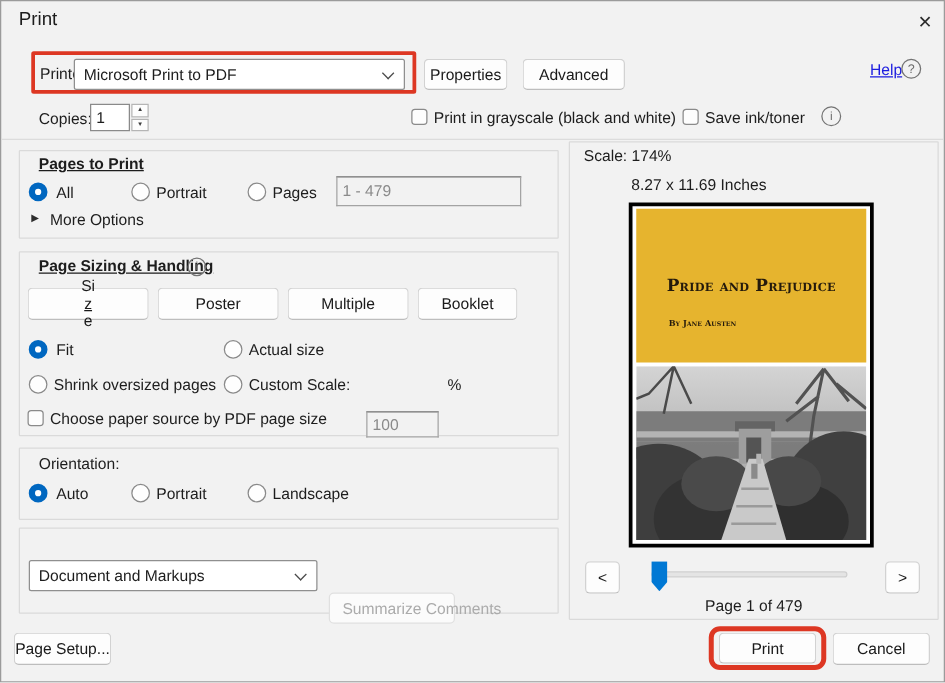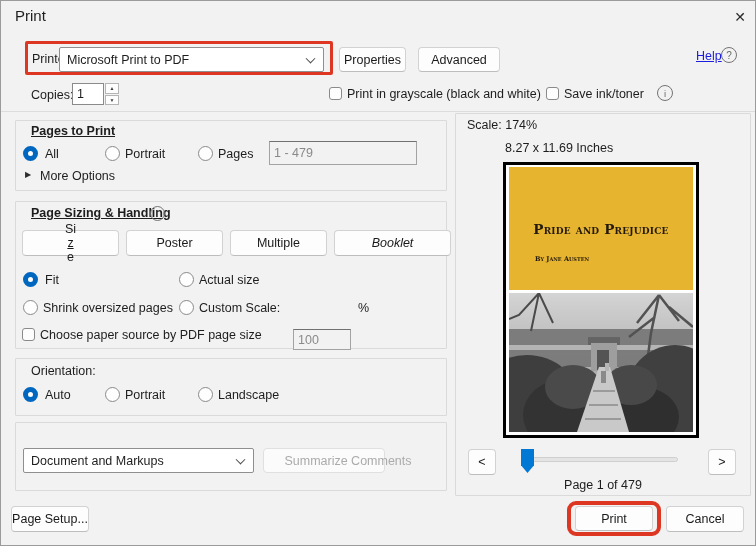--- a/index.html
+++ b/index.html
@@ -79,21 +79,21 @@
   <div class="box" style="left:14px; top:200px; width:432px; height:148px;"></div>
   <div class="abs lbl bold" style="left:30px; top:205px;">Page Sizing &amp; Handling</div>
   <div class="icirc" style="left:149px; top:205px;">i</div>
   <div class="btn" style="left:21px; top:229px; width:97px; height:26px;flex-direction:column;">
     <span>Si</span>
       <span class="u">z</span>
       <span>e</span>
   </div>
   <div class="btn" style="left:125px; top:229px; width:97px; height:26px;">Poster</div>
   <div class="btn" style="left:229px; top:229px; width:97px; height:26px;">Multiple</div>
-  <div class="btn" style="left:333px; top:229px; width:117px; height:26px;font-style:italic;">Booklet</div>
+  <div class="btn" style="left:333px; top:229px; width:80px; height:26px;">Booklet</div>
   <div class="radio sel" style="left:22px; top:271px;"></div>
   <div class="abs lbl" style="left:44px; top:272px;">Fit</div>
   <div class="radio" style="left:178px; top:271px;"></div>
   <div class="abs lbl" style="left:198px; top:272px;">Actual size</div>
   <div class="radio" style="left:22px; top:299px;"></div>
   <div class="abs lbl" style="left:42px; top:300px;">Shrink oversized pages</div>
   <div class="radio" style="left:178px; top:299px;"></div>
   <div class="abs lbl" style="left:198px; top:300px;">Custom Scale:</div>
   <div class="input disabled" style="left:292px; top:296px; width:58px; height:21px;margin-top:32px;">100</div>
   <div class="abs lbl" style="left:357px; top:300px;">%</div>
@@ -107,21 +107,21 @@
   <div class="radio" style="left:104px; top:386px;"></div>
   <div class="abs lbl" style="left:124px; top:387px;">Portrait</div>
   <div class="radio" style="left:197px; top:386px;"></div>
   <div class="abs lbl" style="left:217px; top:387px;">Landscape</div>
 
   <div class="box" style="left:14px; top:421px; width:432px; height:69px;"></div>
   <div class="combo" style="left:22px; top:447px; width:231px; height:25px;">
     <span>Document and Markups</span>
     <span class="chev"></span>
   </div>
-  <div class="btn disabled" style="left:262px; top:447px; width:122px; height:25px;padding-left:48px;">Summarize Comments</div>
+  <div class="btn disabled" style="left:262px; top:473px; width:101px; height:25px;padding-left:48px;">Summarize Comments</div>
 
   <div class="box" style="left:454px; top:112px; width:296px; height:383px;"></div>
   <div class="abs lbl" style="left:466px; top:117px;">Scale: 174%</div>
   <div class="abs lbl" style="left:504px; top:140px;">8.27 x 11.69 Inches</div>
 
   <div class="abs" style="left:502px; top:161px; width:196px; height:276px; background:#ffffff; border:3px solid #000000; padding:2px 3px;">
     <div style="width:184px; height:123px; background:#e6b42e; position:relative;">
       <div style="position:absolute; left:0; right:0; top:54px; text-align:center; font-family:'DejaVu Serif', serif; font-variant:small-caps; font-weight:bold; font-size:13.5px; color:#241a0c; letter-spacing:0.2px;">Pride and Prejudice</div>
       <div style="position:absolute; left:26px; top:88px; font-family:'DejaVu Serif', serif; font-variant:small-caps; font-weight:bold; font-size:6.5px; color:#241a0c;">By Jane Austen</div>
     </div>

